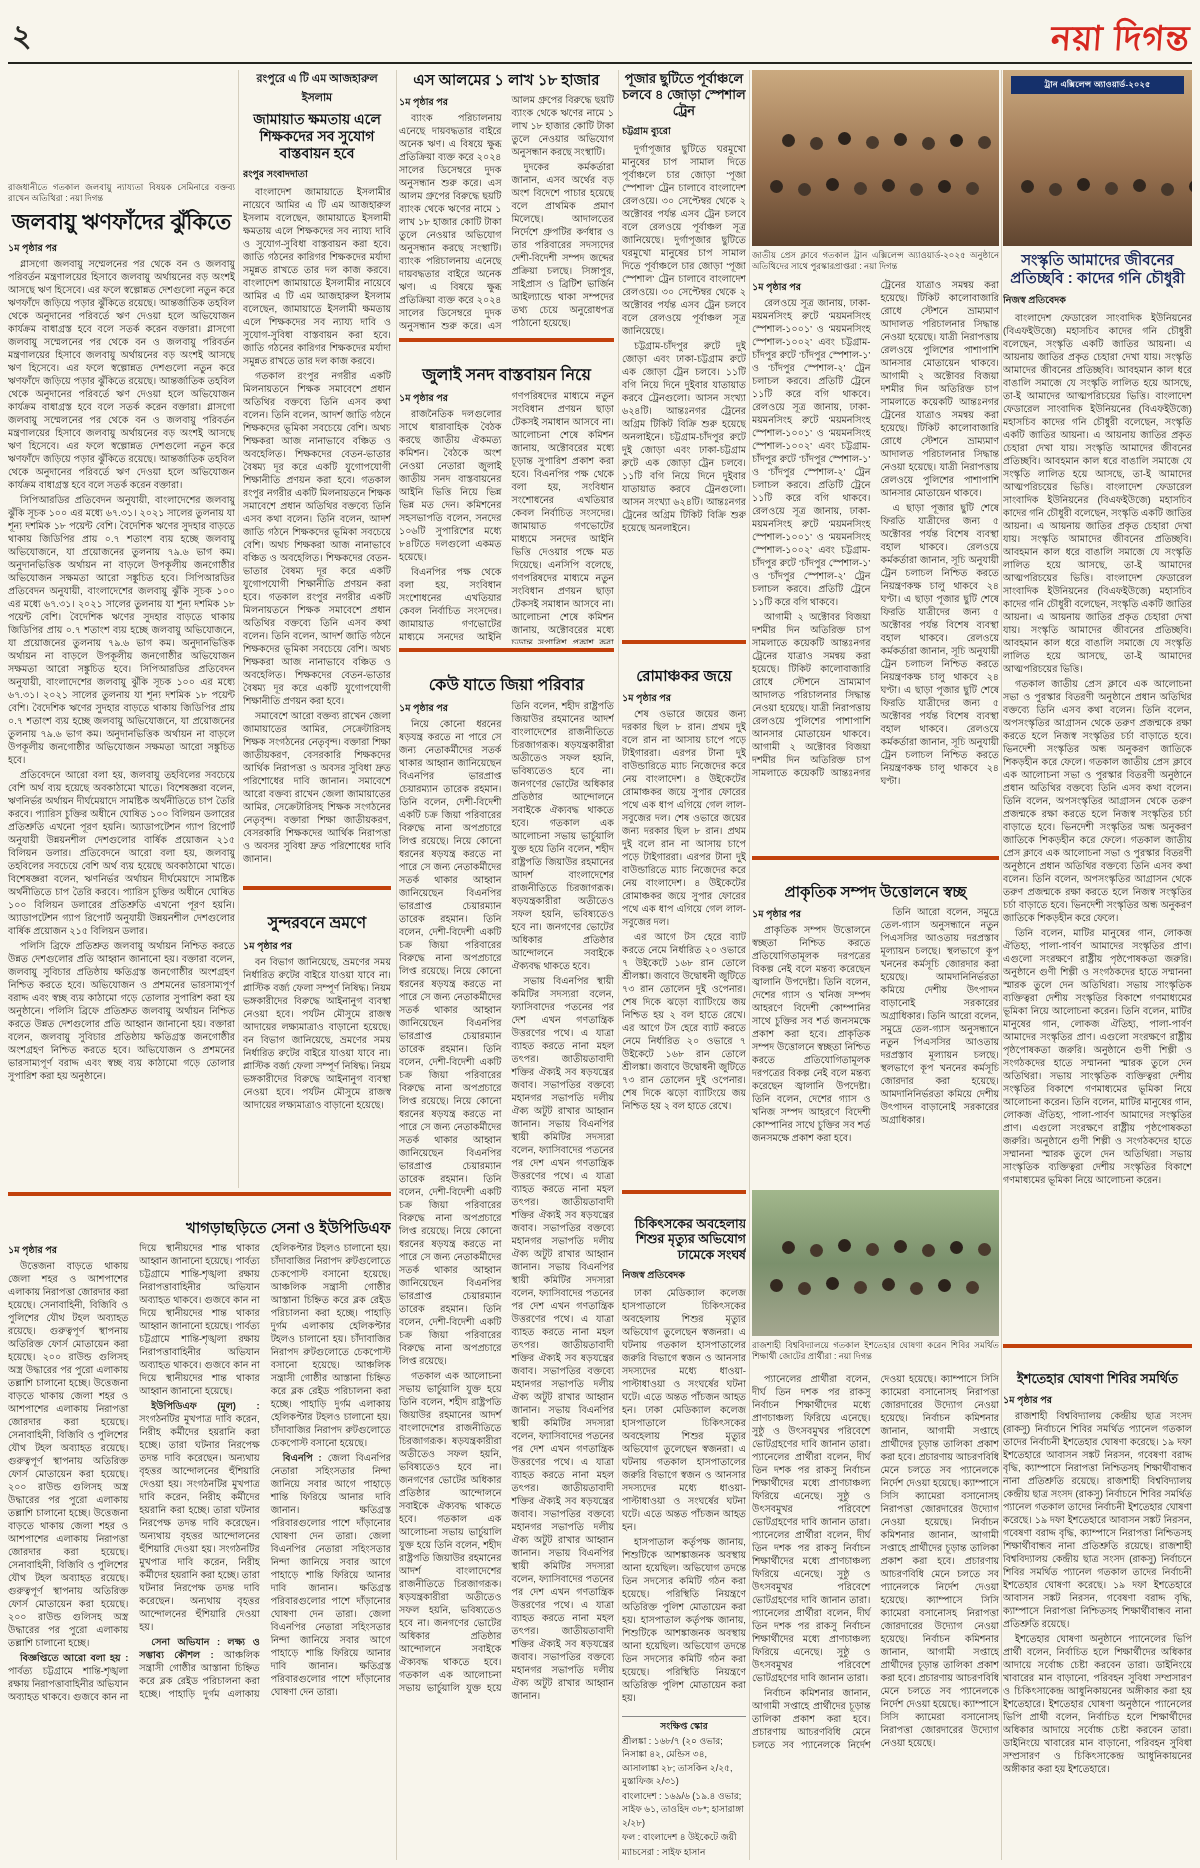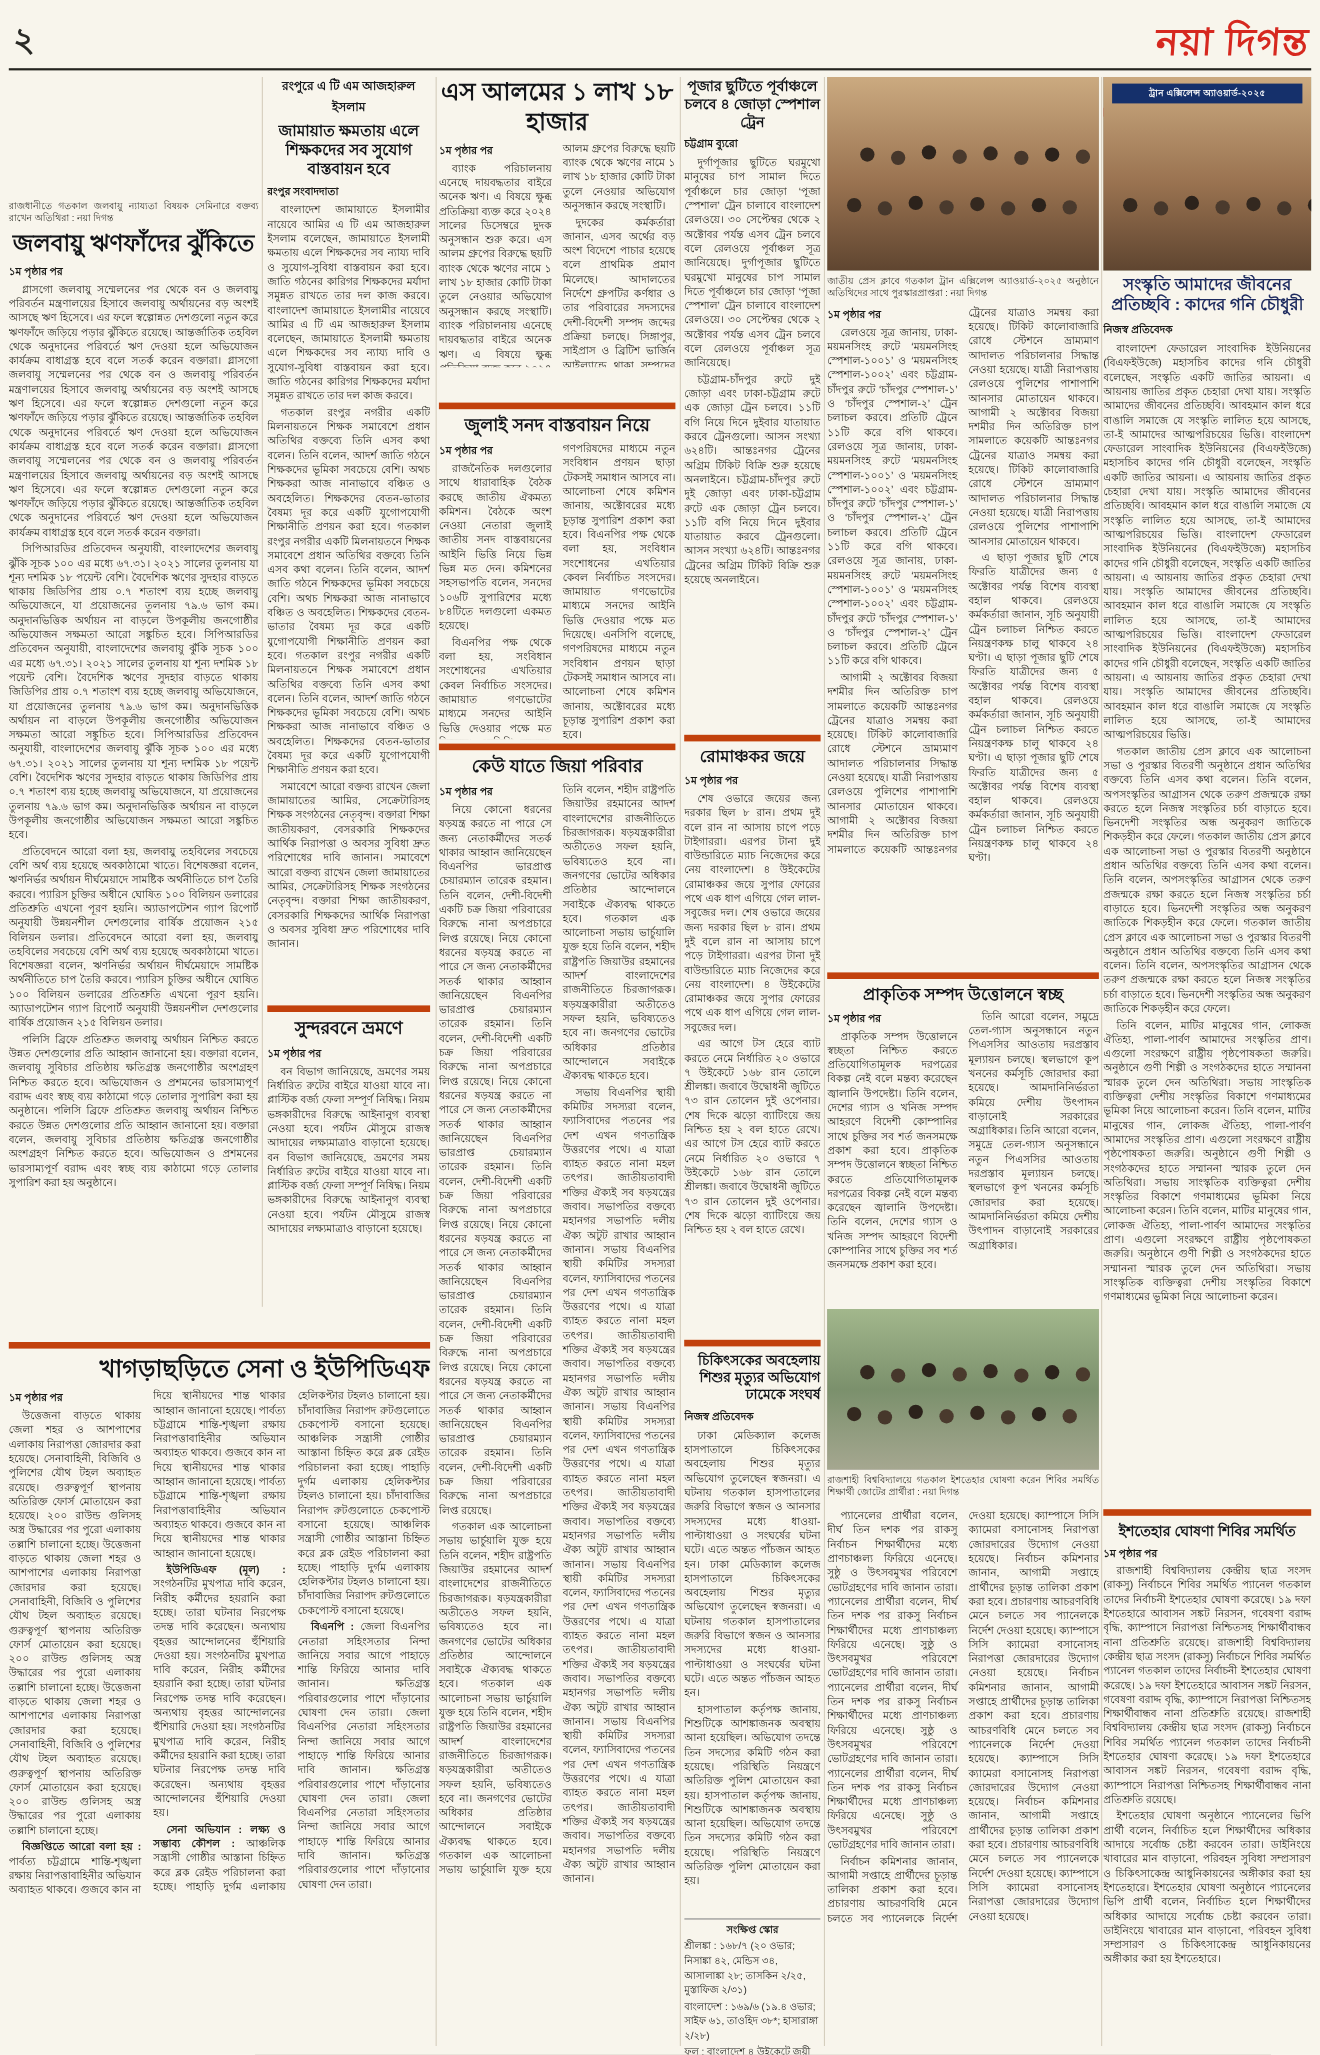--- a/index.html
+++ b/index.html
@@ -14,24 +14,24 @@
   .dl  { position:absolute; left:46px; top:9px; font-size:13px; color:#22221e; }
   .dl .em { font-size:12px; margin-top:4px; color:#30302b; }
   .mast { position:absolute; right:2px; top:4px; font-size:34px; font-weight:bold;
           color:#d6281f; transform:skewX(-4deg); letter-spacing:1px; }
 
   
   .vr { position:absolute; width:1px; background:#d5cebd; }
 
   
   .art { position:absolute; display:flex; flex-direction:column; overflow:hidden; }
-  .art.rule { border-top:6px solid #c2410c; padding-top:5px;margin-top:28px; }
+  .art.rule { border-top:4px solid #c2410c; padding-top:22px; }
   .h { font-weight:bold; text-align:center; line-height:1.22; color:#121418; margin:1px 0 4px; }
   .hl { text-align:right; }
-  .h21{font-size:21px;} .h17{font-size:22px;} .h16{font-size:16px;} .h15{font-size:15px;}
+  .h21{font-size:21px;} .h17{font-size:15px;} .h16{font-size:16px;} .h15{font-size:15px;}
   .h14{font-size:14px;} .h13{font-size:13px;} .h12{font-size:12.5px;}
   .navy { color:#1c2a5e; }
   .kick { font-weight:bold; text-align:center; font-size:11px; color:#15171b; margin-bottom:2px; }
   .cont { display:block; font-weight:bold; font-size:9.5px; margin:2px 0 3px; color:#151512; }
   .date { font-weight:bold; font-size:9.5px; margin:1px 0 3px; color:#151512; }
   .bd { flex:1; overflow:hidden; font-size:9.5px; line-height:1.37; text-align:justify; color:#27261f; }
   .bd p { text-indent:12px; margin-bottom:2px; }
   .lead { font-weight:bold; }
   .c2 { column-count:2; column-gap:10px; }
   .c3 { column-count:3; column-gap:11px; }

